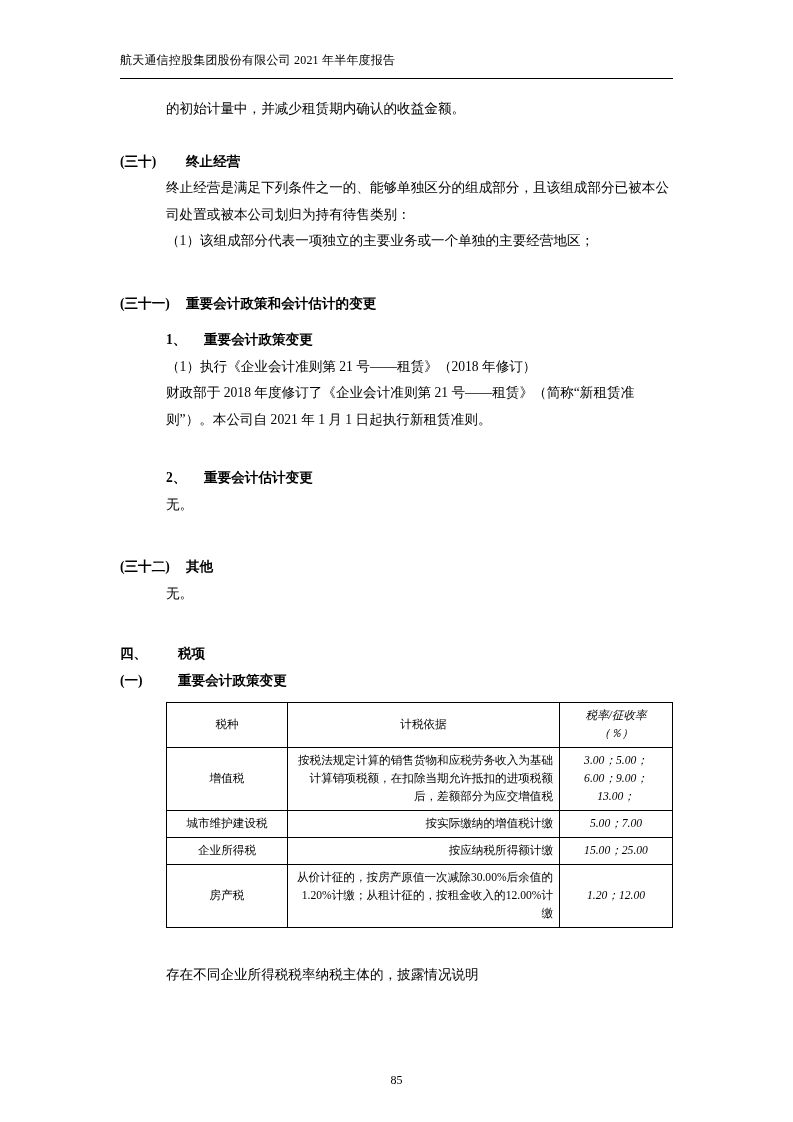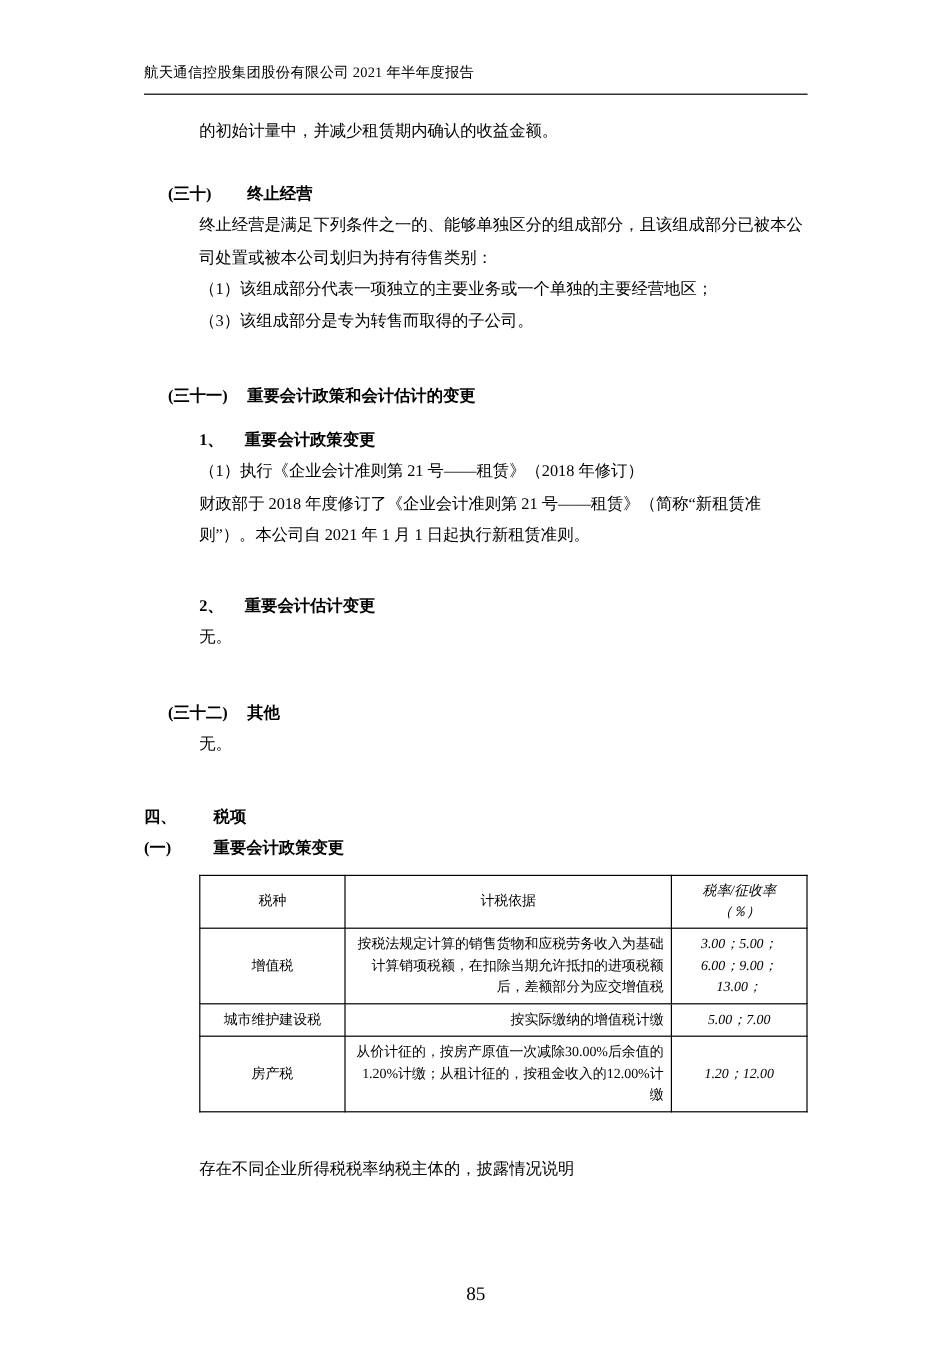--- a/index.html
+++ b/index.html
@@ -47,21 +47,20 @@
   }
   p {
     margin: 0;
   }
   .para { padding-left: 46px; }
 
   .sec-head {
     display: flex;
     font-weight: bold;
     margin-top: 14px;
-    margin-left: 20px;
   }
   .sec-head .lbl {
     width: 66px;
     flex: none;
   }
   .sec-head .txt { }
 
   .sub-head {
     display: flex;
     font-weight: bold;
@@ -116,21 +115,21 @@
     margin-top: 34px;
     font-size: 13.6px;
   }
 
   .page-num {
     position: absolute;
     bottom: 34px;
     left: 0;
     width: 793px;
     text-align: center;
-    font-size: 16px;
+    font-size: 12px;
   }
   .rate-lines div { white-space: nowrap; }
 </style>
 </head>
 <body>
 
 <div class="page">
 
   <div class="page-header">航天通信控股集团股份有限公司 2021 年半年度报告</div>
   <div class="header-rule"></div>
@@ -141,21 +140,20 @@
 
     <div class="block-gap"></div>
 
     <div class="sec-head">
       <span class="lbl">(三十)</span>
       <span class="txt">终止经营</span>
     </div>
 
     <p class="para">终止经营是满足下列条件之一的、能够单独区分的组成部分，且该组成部分已被本公司处置或被本公司划归为持有待售类别：</p>
     <p class="para">（1）该组成部分代表一项独立的主要业务或一个单独的主要经营地区；</p>
-    <p class="para">（3）该组成部分是专为转售而取得的子公司。</p>
 
     <div class="block-gap-lg"></div>
 
     <div class="sec-head">
       <span class="lbl">(三十一)</span>
       <span class="txt">重要会计政策和会计估计的变更</span>
     </div>
 
     <div class="sub-head">
       <span class="num">1、</span>
@@ -217,20 +215,27 @@
           </tr>
 
           <tr>
             <td class="c-name">城市维护建设税</td>
             <td class="c-basis">按实际缴纳的增值税计缴</td>
             <td class="c-rate rate-lines">
               <div>5.00；7.00</div>
             </td>
           </tr>
 
+          <tr>
+            <td class="c-name">企业所得税</td>
+            <td class="c-basis">按应纳税所得额计缴</td>
+            <td class="c-rate rate-lines">
+              <div>15.00；25.00</div>
+            </td>
+          </tr>
 
           <tr class="bottomrow">
             <td class="c-name">房产税</td>
             <td class="c-basis">从价计征的，按房产原值一次减除30.00%后余值的1.20%计缴；从租计征的，按租金收入的12.00%计缴</td>
             <td class="c-rate rate-lines">
               <div>1.20；12.00</div>
             </td>
           </tr>
         </tbody>
       </table>

